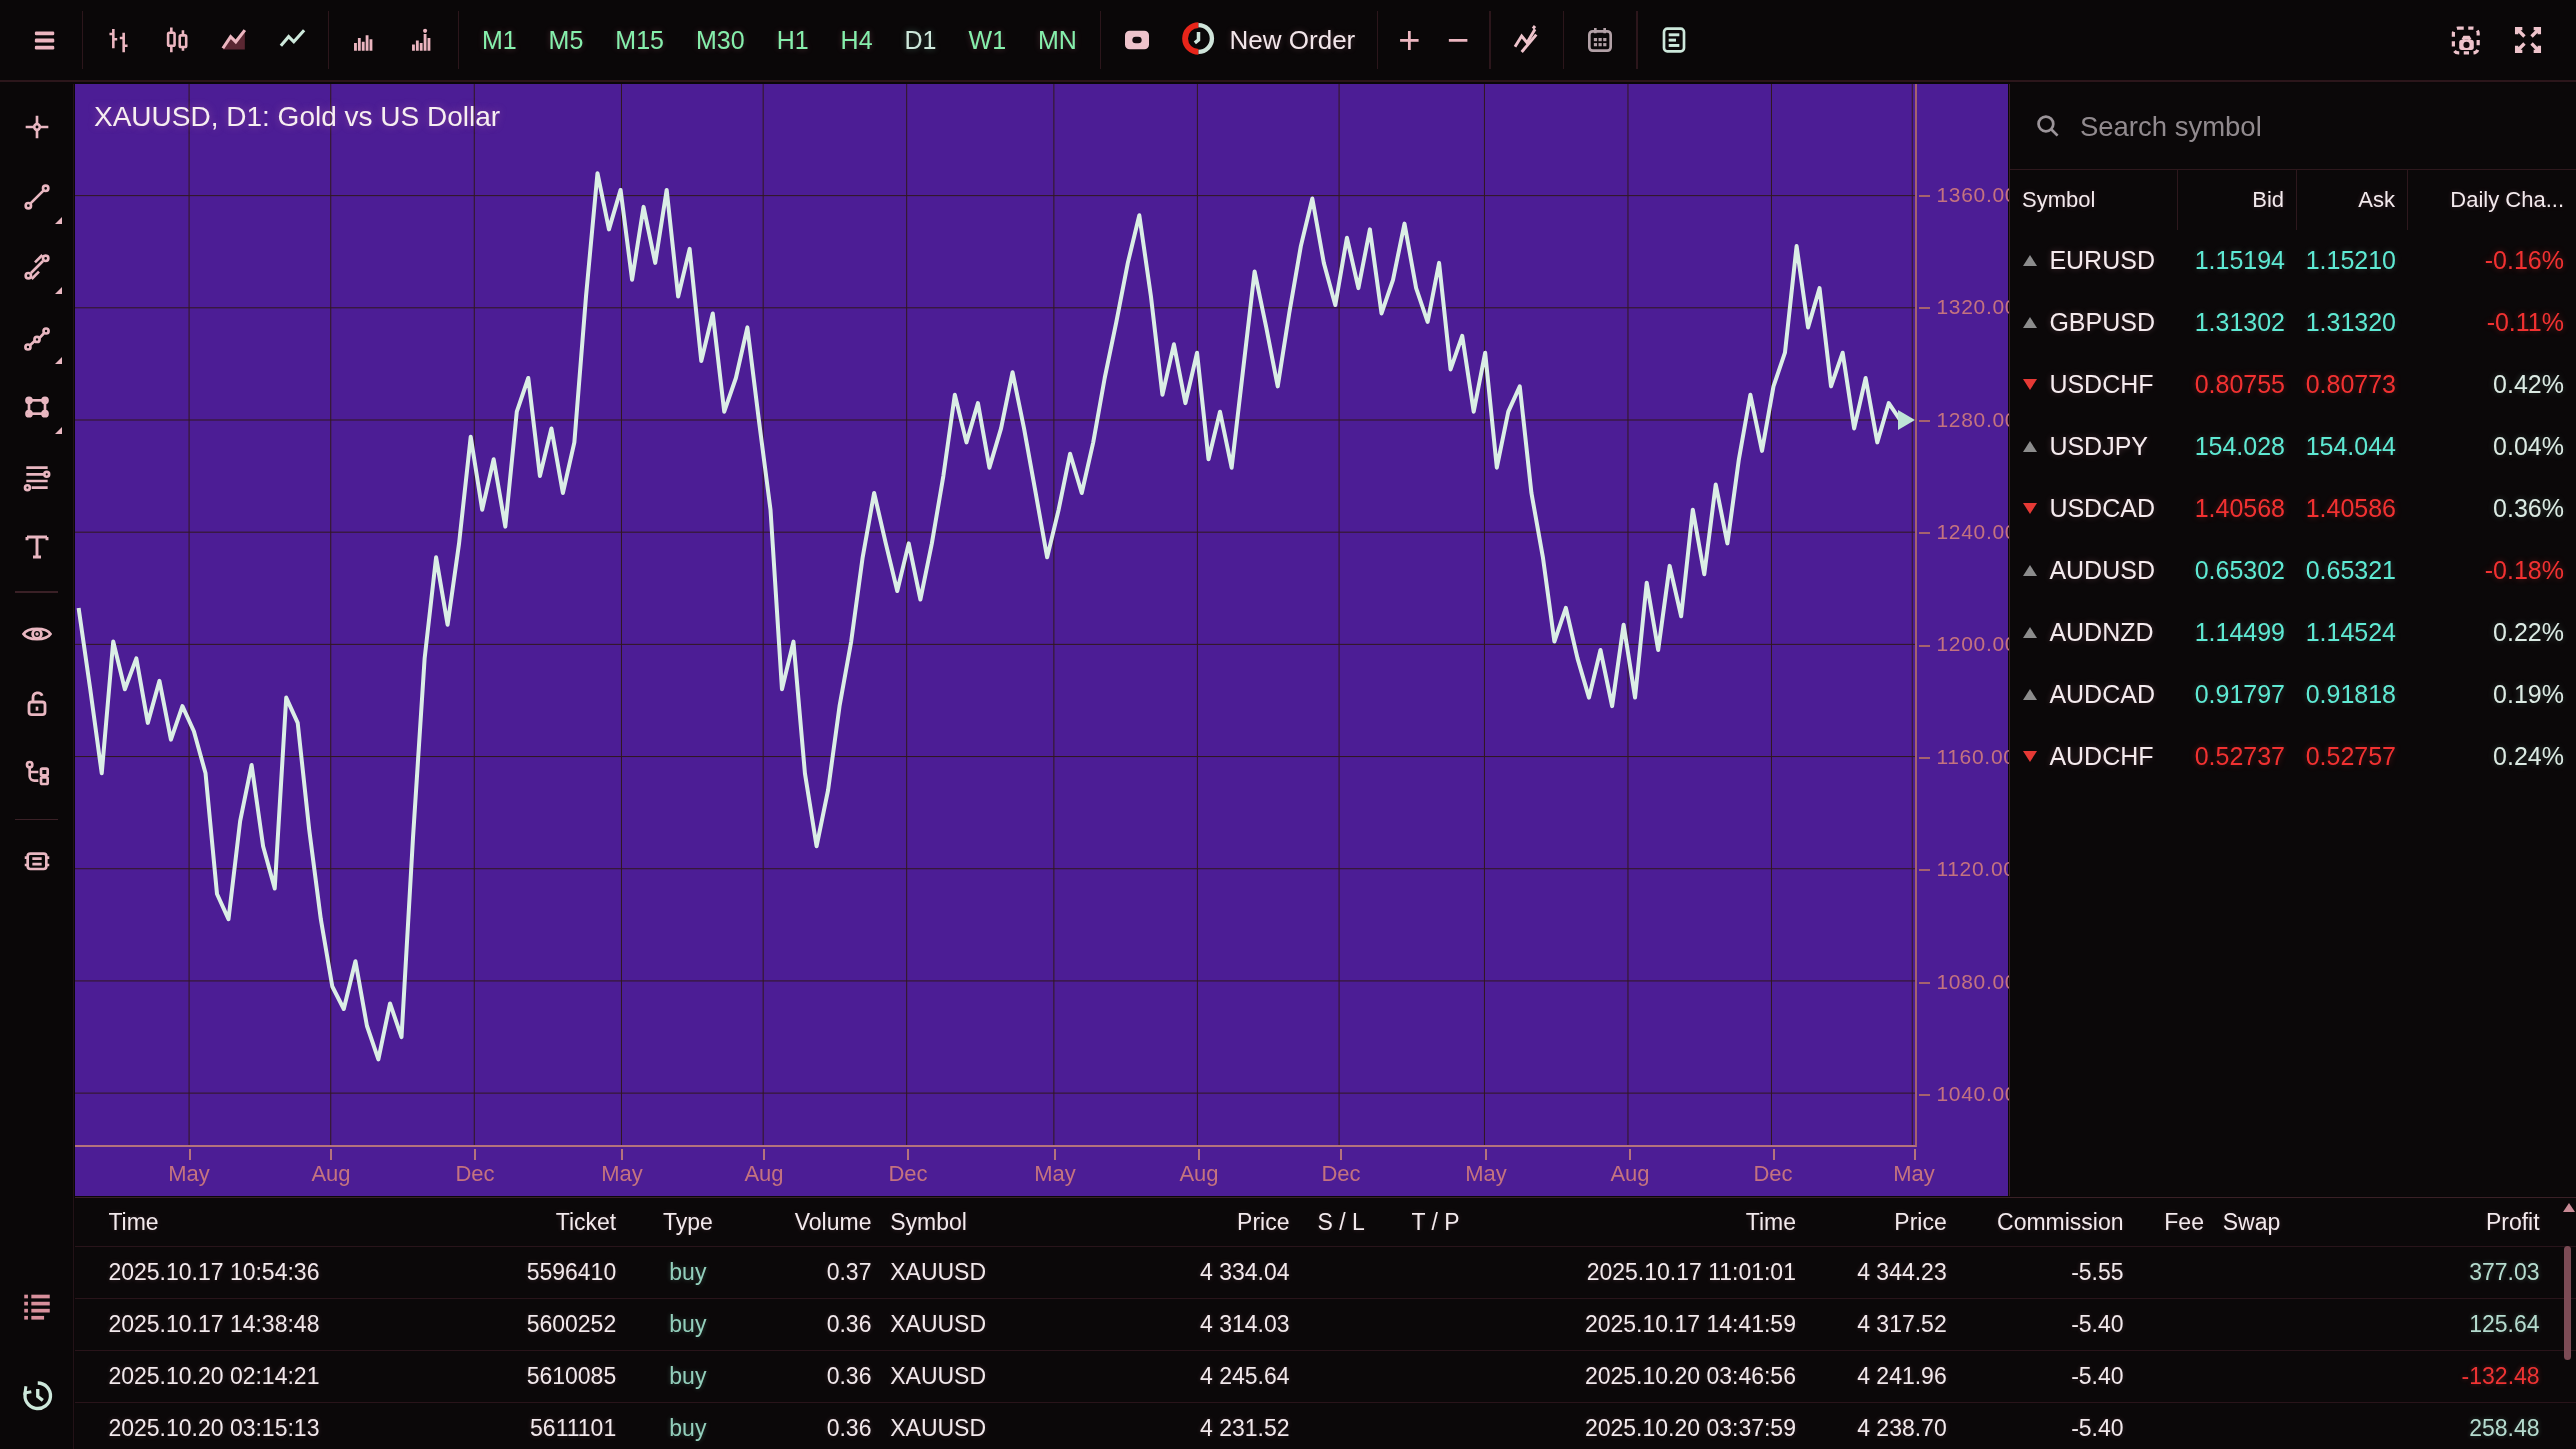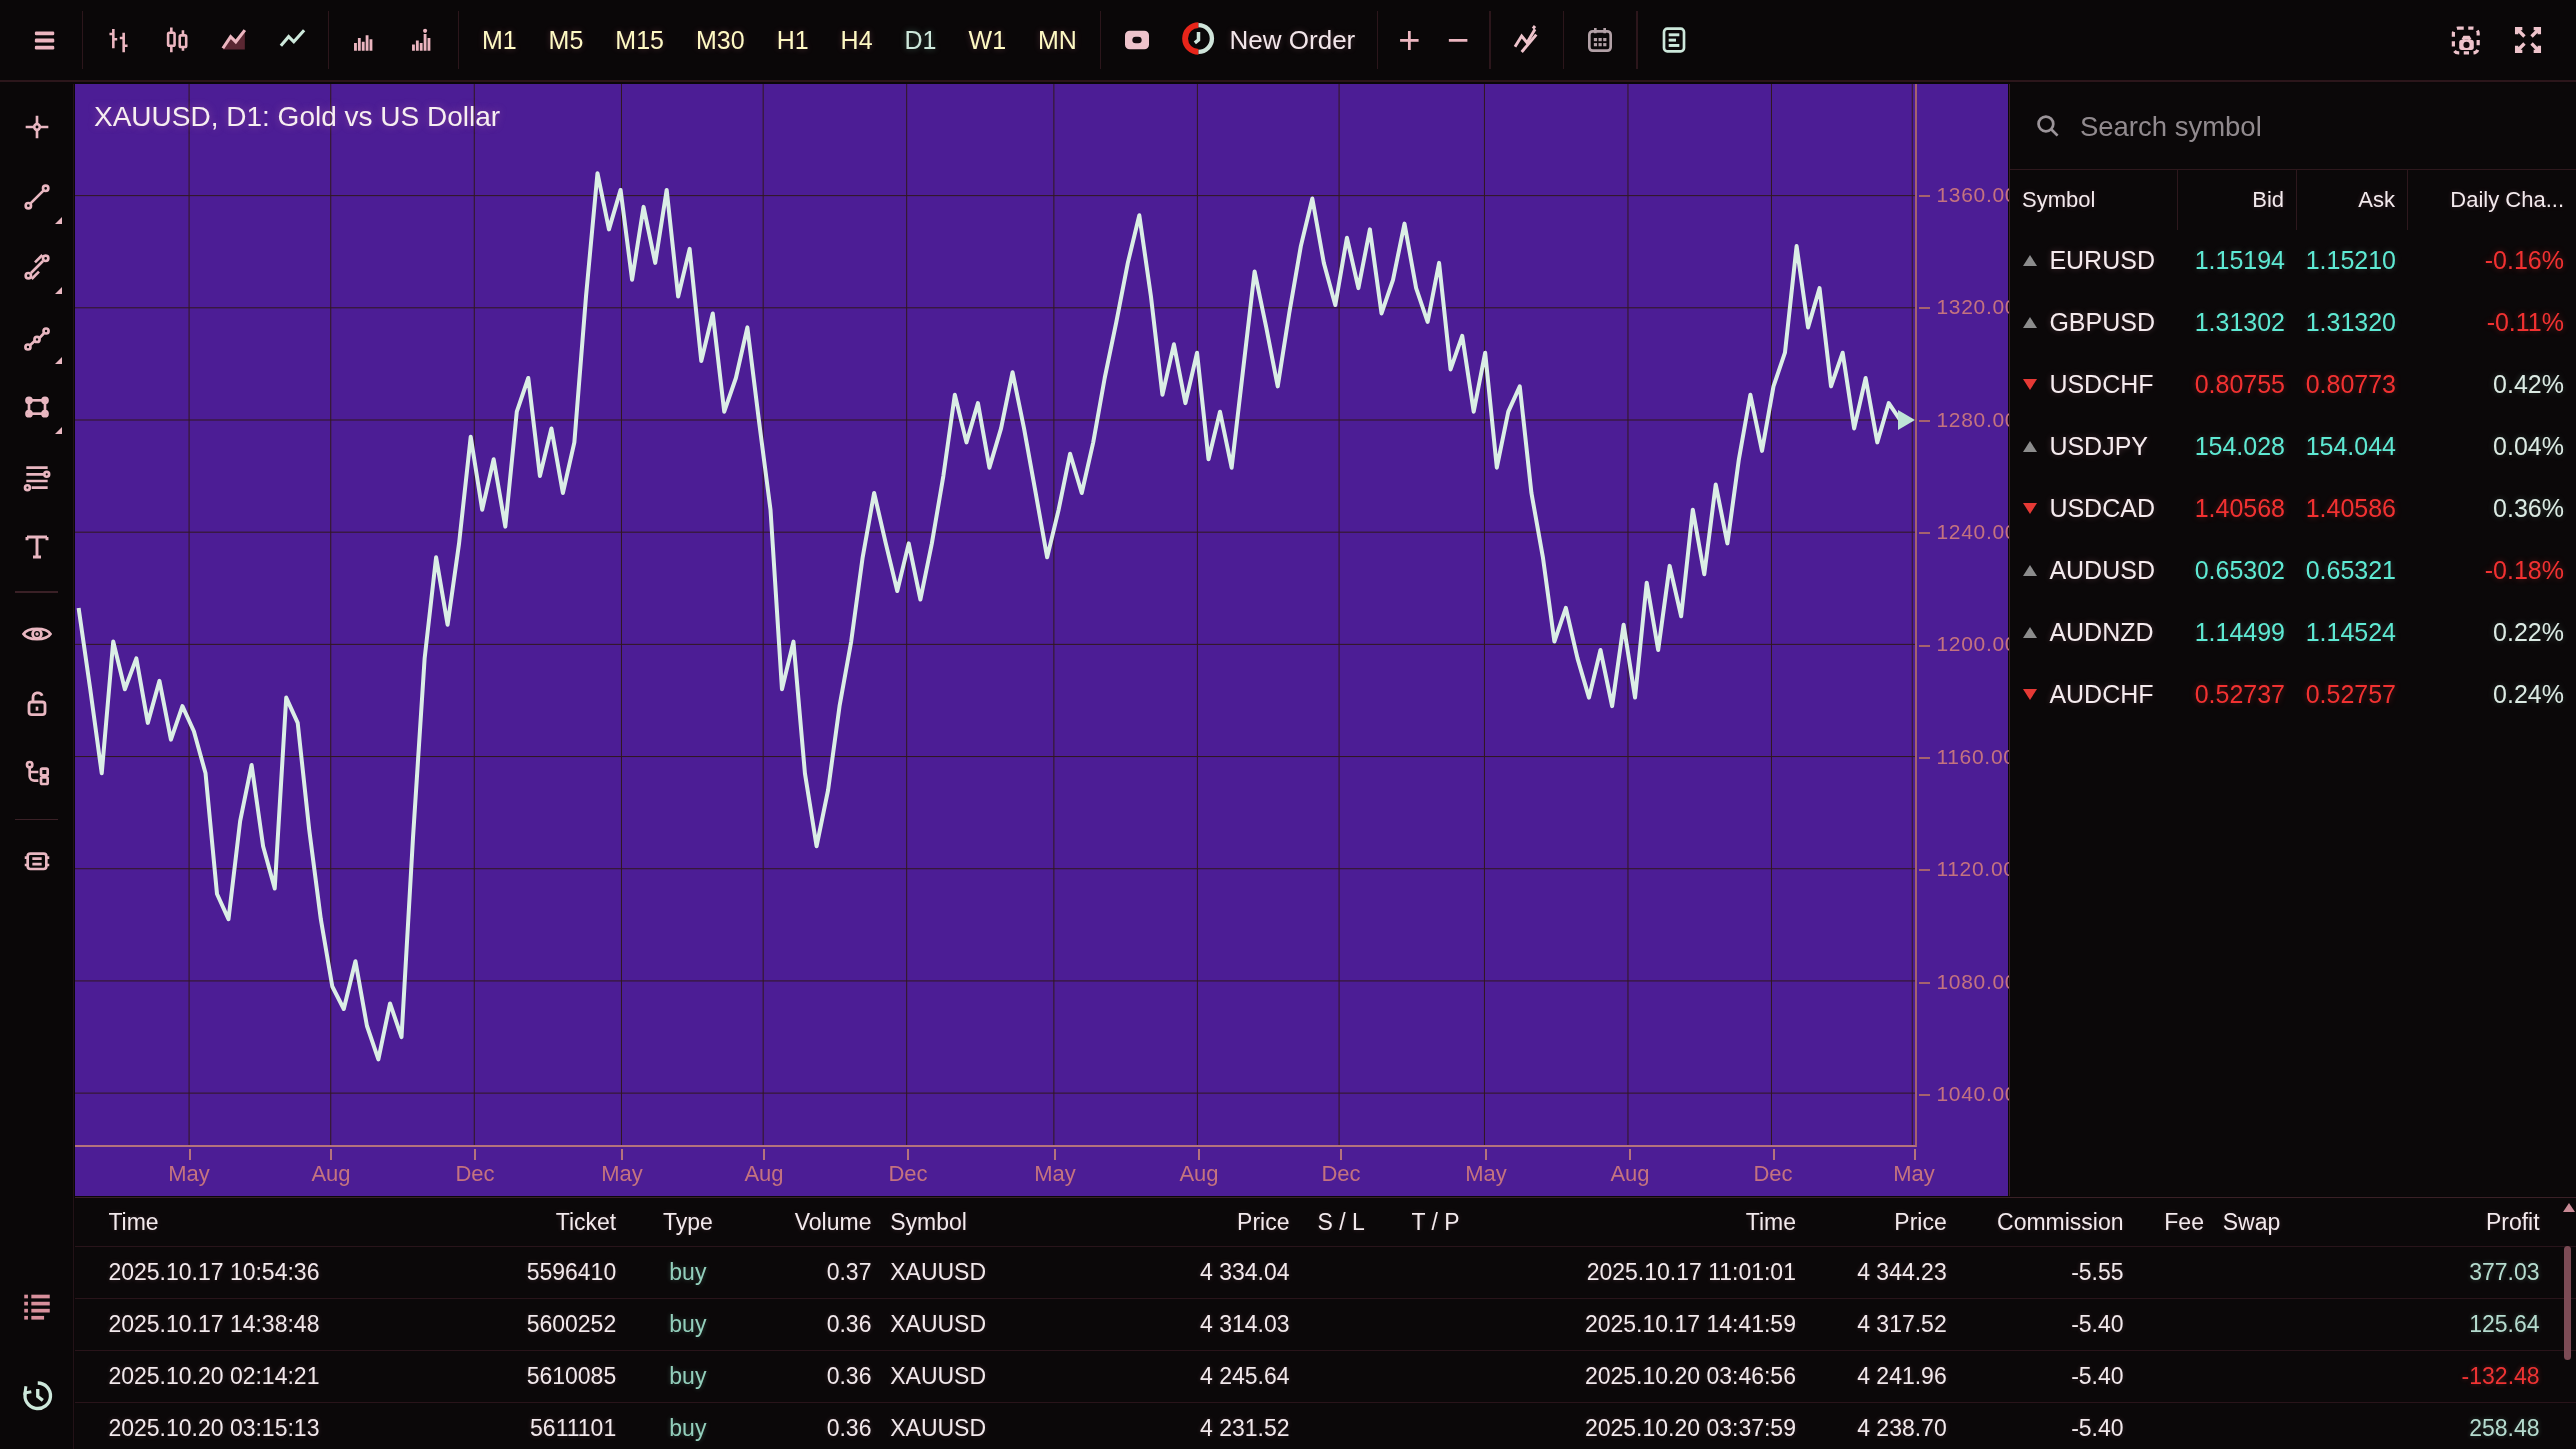--- a/index.html
+++ b/index.html
@@ -7,21 +7,21 @@
     font-family:"Liberation Sans","DejaVu Sans",sans-serif; }
   .app { position:relative; width:2576px; height:1449px; background:#0a0708; color:#f6edf0; }
 
   
   .toolbar { position:absolute; top:0; left:0; right:0; height:82px;
     border-bottom:2px solid #2c161b; display:flex; align-items:center; padding:0 17.4px; }
   .tbtn { background:none; border:none; cursor:pointer; display:flex; align-items:center;
     justify-content:center; height:64px; padding:0 13.4px; color:#ecb6c0; }
   .tbtn svg { display:block; }
   .tsep { width:1.3px; height:58px; background:#2c161b; margin:0 6.7px; flex:none; }
-  .tf { background:none; border:none; color:#fef9c3; font-size:25px; padding:0 16px; height:64px;
+  .tf { background:none; border:none; color:#86efac; font-size:25px; padding:0 16px; height:64px;
     cursor:pointer; font-family:inherit; text-shadow:0 0 6.7px rgba(233,140,160,.30); }
   .tf.active { color:#cde8db; text-shadow:0 0 6.7px rgba(150,230,200,.35); }
   .neworder { display:flex; align-items:center; gap:13.4px; background:none; border:none;
     cursor:pointer; padding:0 14.8px; height:64px; }
   .neworder .lbl { color:#f3e6ea; font-size:26px; text-shadow:0 0 6.7px rgba(240,160,180,.25); }
   .zoombtn { font-size:38px; color:#ecb6c0; font-weight:300; }
   .tspacer { flex:1; }
 
   
   .sidebar { position:absolute; top:84px; left:0; bottom:0; width:74px;
@@ -566,20 +566,29 @@
           <div class="symcell">
             <span class="tri up"></span>
             <span class="sym">AUDNZD</span>
           </div>
           <div class="num up">1.14499</div>
           <div class="num up">1.14524</div>
           <div class="num chg up">0.22%</div>
         </div>
         <div class="mwrow">
           <div class="symcell">
+            <span class="tri up"></span>
+            <span class="sym">AUDCAD</span>
+          </div>
+          <div class="num up">0.91797</div>
+          <div class="num up">0.91818</div>
+          <div class="num chg up">0.19%</div>
+        </div>
+        <div class="mwrow">
+          <div class="symcell">
             <span class="tri down"></span>
             <span class="sym">AUDCHF</span>
           </div>
           <div class="num dn">0.52737</div>
           <div class="num dn">0.52757</div>
           <div class="num chg up">0.24%</div>
         </div>
       </div>
   </aside>
 

